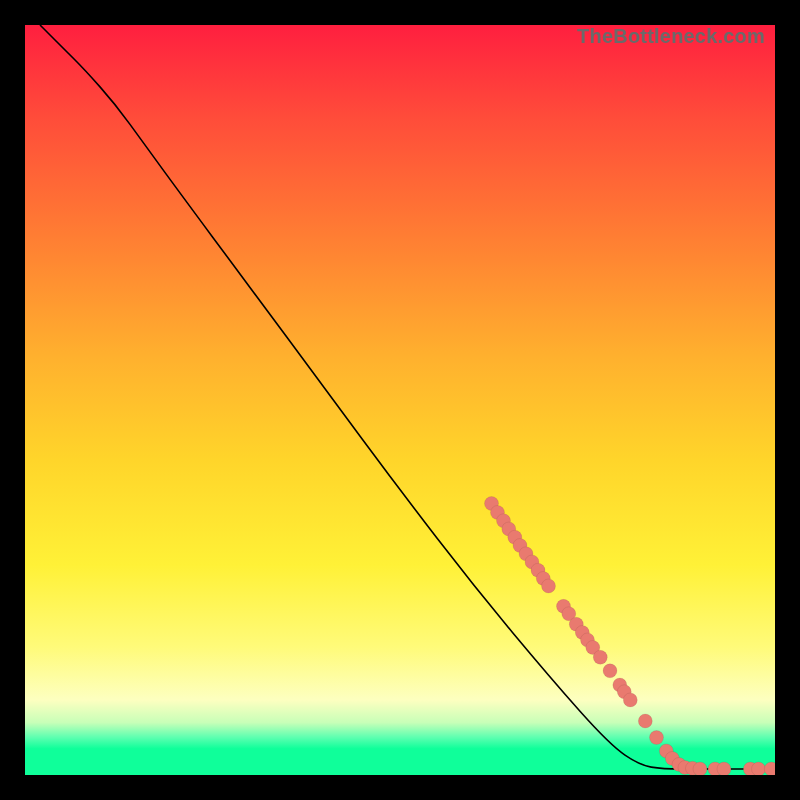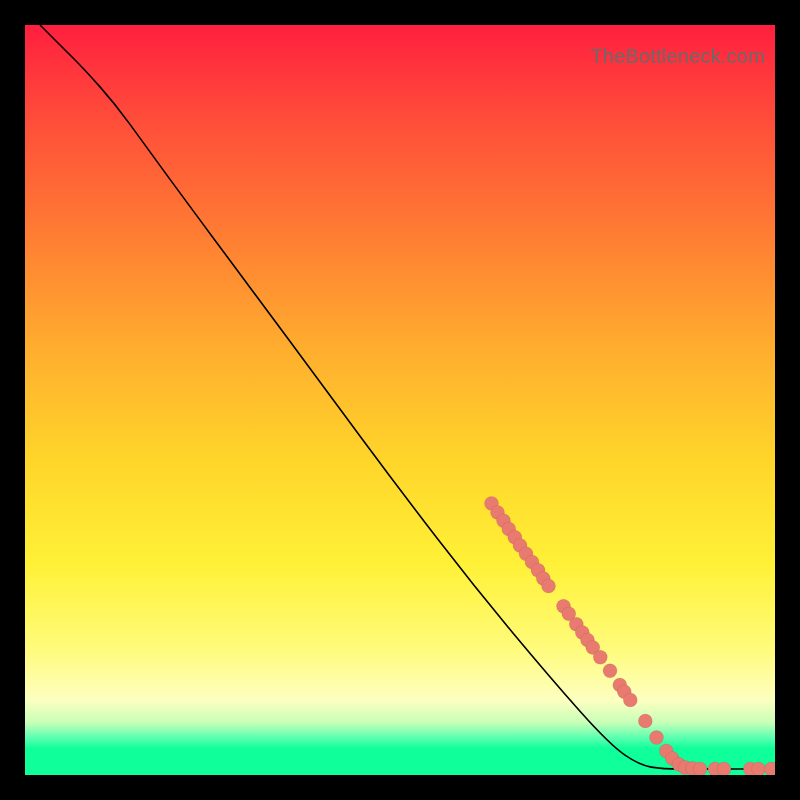--- a/index.html
+++ b/index.html
@@ -37,25 +37,25 @@
       #fffb7a 83%,
       #fdffc0 90%,
       #c8ffb8 93%,
       #5cffb0 95%,
       #0fff9a 96.5%,
       #0fff9a 100%
     );
   }
   .watermark {
     position: absolute;
-    top: 20px;
+    top: 0;
     right: 10px;
     color: #6a6a6a;
     font-size: 20px;
-    font-weight: 400;
+    font-weight: 700;
     letter-spacing: 0.2px;
     user-select: none;
   }
   svg.overlay {
     position: absolute;
     left: 0;
     top: 0;
     width: 750px;
     height: 750px;
   }

